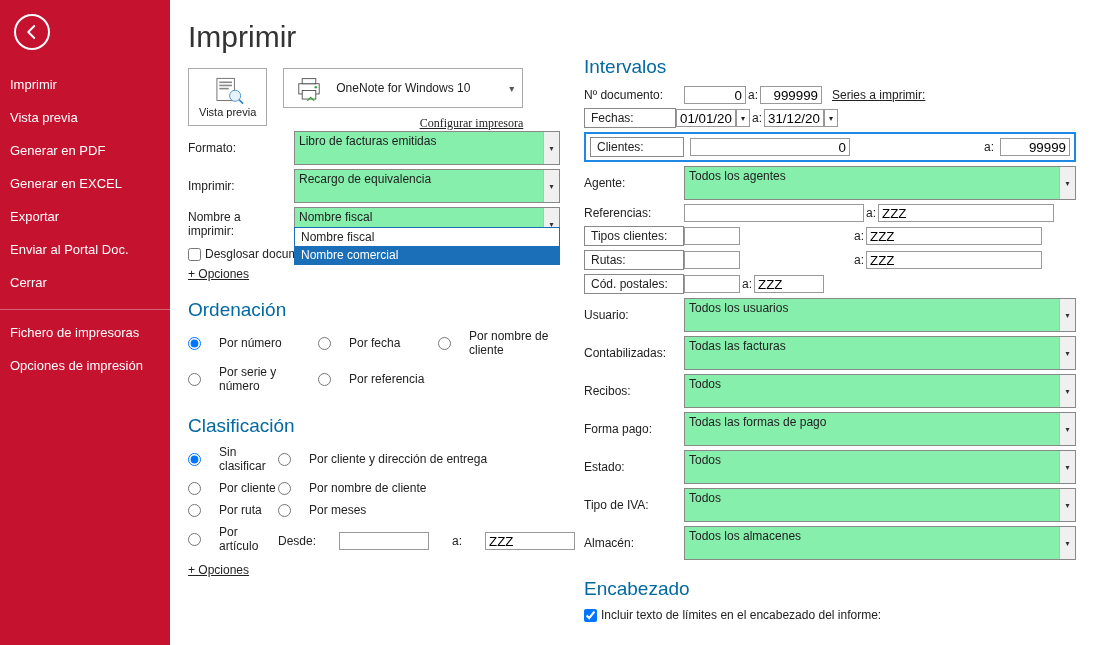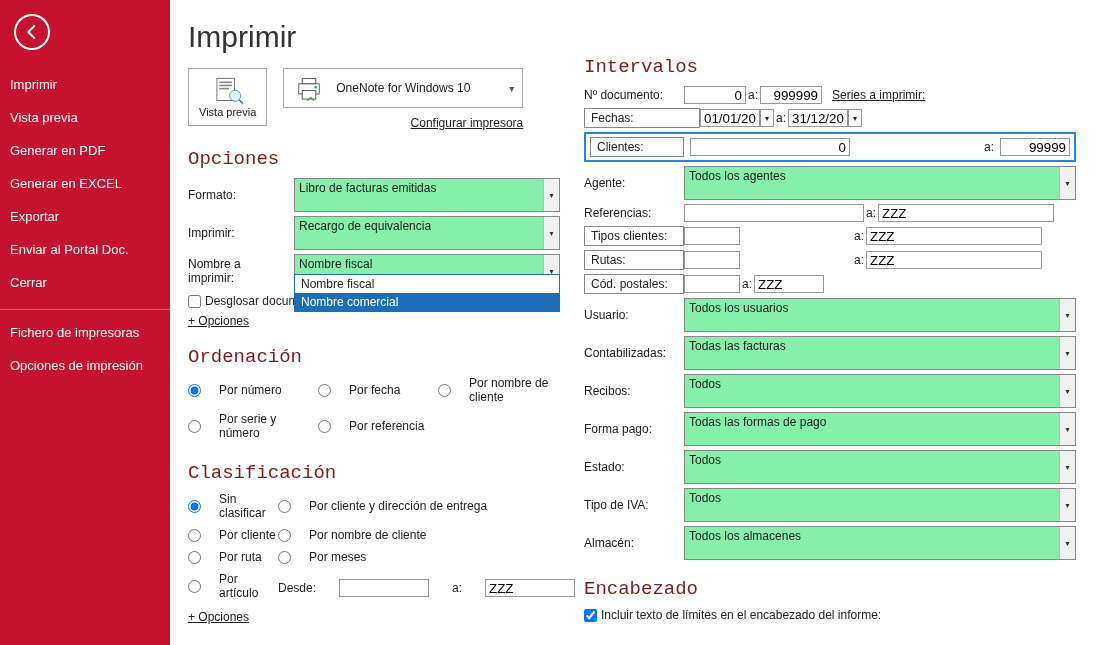--- a/index.html
+++ b/index.html
@@ -50,23 +50,22 @@
 
   h1.page-title {
     font-size: 30px;
     font-weight: 300;
     color: #333;
     margin: 6px 0 14px 0;
   }
   h2.sec {
     font-size: 19px;
     font-weight: 400;
-    color: #7f1d1d;
+    color: #0369a1;
     margin: 18px 0 8px 0;
-    font-family: Liberation Mono, monospace;
   }
 
   .topcards { display: flex; gap: 16px; align-items: flex-start; }
   .card {
     border: 1px solid #aaa;
     padding: 6px 10px;
     text-align: center;
     font-size: 11px;
     min-height: 58px;
     display: flex; flex-direction: column; align-items: center; justify-content: center;
@@ -76,21 +75,21 @@
   .printer-sel {
     border: 1px solid #aaa;
     padding: 4px 8px;
     display: flex; align-items: center; gap: 10px;
     min-width: 240px;
     height: 40px;
     position: relative;
     cursor: pointer;
   }
   .printer-sel .chev { position: absolute; right: 8px; font-size: 10px; color: #555; }
-  .conf-link { text-align: right; margin-top: 8px; font-size: 12px; text-decoration: underline; cursor: pointer; }
+  .conf-link { text-align: right; margin-top: 8px; font-size: 12px; text-decoration: underline; cursor: pointer; font-family: Liberation Serif, serif; }
 
   .form-row { display: flex; align-items: center; margin-bottom: 4px; gap: 6px; }
   .form-row label.lbl { width: 100px; }
   .drop {
     border: 1px solid #888;
     height: 20px;
     background: #86efac;
     display: flex; align-items: flex-end;
     padding: 16px 4px;
     position: relative;
@@ -208,21 +207,20 @@
             <circle cx="28" cy="14" r="1.5" fill="#3a3"></circle>
             <path d="M18 30 L22 26 L26 30" stroke="#3a3" stroke-width="1.5" fill="none"></path>
           </svg>
           <span>OneNote for Windows 10</span>
           <span class="chev">▾</span>
         </div>
         <div class="conf-link">Configurar impresora</div>
       </div>
     </div>
 
-    <h2 class="sec">Opciones</h2>
     <div class="form-row">
       <label class="lbl">Formato:</label>
       <div class="drop">
         <span>Libro de facturas emitidas</span>
         <span class="chev">▾</span>
       </div>
     </div>
     <div class="form-row">
       <label class="lbl">Imprimir:</label>
       <div class="drop">
@@ -317,21 +315,21 @@
     <div class="int-row">
       <label class="lbl">Nº documento:</label>
       <input class="tiny-input mini2" value="0" style="">
       <span class="a-lbl">a:</span>
       <input class="tiny-input mini2" value="999999" style="">
       <span style="width:10px"></span>
       <span class="series-link">Series a imprimir:</span>
     </div>
 
     <div class="int-row">
-      <div class="box-btn" style="width:116px">Fechas:</div>
+      <div class="box-btn" style="width:92px">Fechas:</div>
       <input class="tiny-input date" value="01/01/2022" style="">
       <span class="chev" style="border:1px solid #999;height:18px;width:14px;display:inline-flex;align-items:center;justify-content:center;font-size:8px;cursor:pointer">▾</span>
       <span class="a-lbl">a:</span>
       <input class="tiny-input date" value="31/12/2022" style="">
       <span class="chev" style="border:1px solid #999;height:18px;width:14px;display:inline-flex;align-items:center;justify-content:center;font-size:8px;cursor:pointer">▾</span>
     </div>
 
     <div class="highlight-box">
       <div class="box-btn" style="width:94px">Clientes:</div>
       <input class="tiny-input" style="width: 160px;" value="0">

